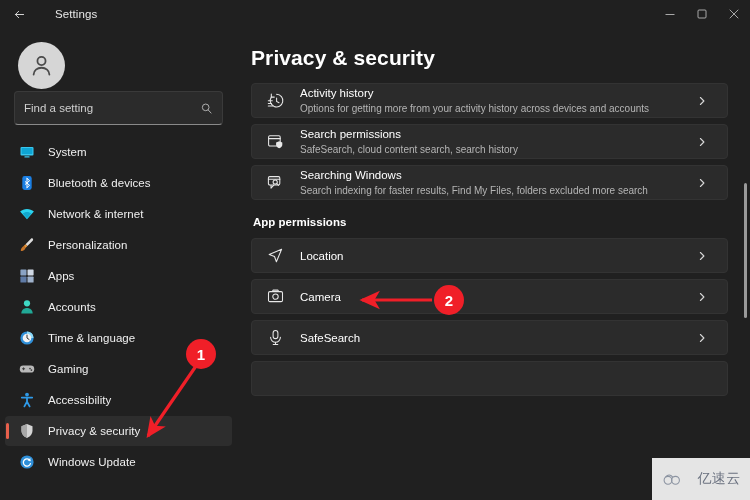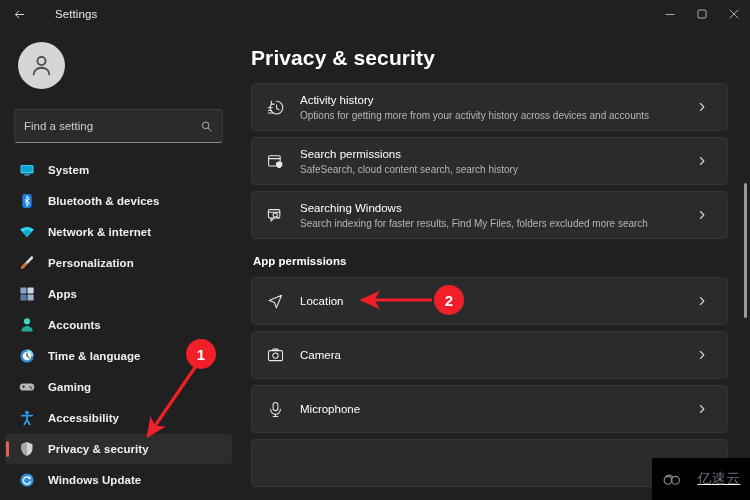--- a/index.html
+++ b/index.html
@@ -55,39 +55,39 @@
   .avatar-wrap { padding: 14px 0 0 18px; }
   .avatar {
     width: 47px; height: 47px; border-radius: 50%;
     background: #d6d6d6;
     display: flex; align-items: center; justify-content: center;
   }
   .avatar svg { width: 27px; height: 27px; }
 
   .searchbox {
     position: relative;
-    margin: 20px 14px 0 14px;
+    margin: 2px 14px 0 14px;
     height: 27px;
     background: #2b2b2b;
     border: 1px solid #3a3a3a;
     border-bottom: 1px solid #8a8a8a;
     border-radius: 4px;
     display: flex; align-items: center;
     padding: 16px 9px;
   }
   .searchbox input {
     flex: 1;
     background: transparent; border: none; outline: none;
     color: #e6e6e6; font-size: 11.5px;
     font-family: "Liberation Sans", sans-serif;
   }
   .searchbox input::placeholder { color: #cfcfcf; }
   .search-ico { width: 13px; height: 13px; opacity: .85; }
 
-  .navlist { margin-top: 12px; padding: 0 5px; font-weight: bold; }
+  .navlist { margin-top: 12px; padding: 0 5px; }
   .navitem {
     position: relative;
     display: flex; align-items: center;
     height: 30px;
     margin: 0 0 1px 0;
     padding-left: 13px;
     border-radius: 4px;
     cursor: default;
   }
   .navitem.active { background: #2d2d2d; }
@@ -120,21 +120,21 @@
     padding: 18px 0 0 14px;
     letter-spacing: .1px;
   }
   .cards { padding: 13px 22px 0 14px; }
 
   .card {
     position: relative;
     background: #2b2b2b;
     border: 1px solid #333333;
     border-radius: 4px;
-    height: 48px;
+    height: 35px;
     margin-bottom: 6px;
     display: flex; align-items: center;
     padding: 0 18px 0 14px;
     cursor: default;
   }
   .card-ico {
     width: 18px; flex: 0 0 18px;
     display: flex; align-items: center; justify-content: center;
     margin-right: 16px;
     color: #e8e8e8;
@@ -181,25 +181,24 @@
     color: #ffffff; font-size: 15px; font-weight: bold;
     font-family: "Liberation Sans", sans-serif;
     z-index: 42;
   }
 
   
   .watermark {
     position: absolute;
     right: 0; bottom: 0;
     width: 98px; height: 42px;
-    background: #000000;
+    background: #e5e5e5;
     display: flex; align-items: center; justify-content: center;
     gap: 15px;
     z-index: 45;
-    text-decoration: underline;
   }
   .wm-logo { width: 21px; height: 15px; }
   .wm-text {
     font-size: 14px; color: #6b7280;
     font-family: "DejaVu Sans", sans-serif;
     letter-spacing: .3px;
   }
 </style>
 </head>
 <body>
@@ -480,21 +479,21 @@
 
       <div class="card">
         <span class="card-ico">
           <svg viewBox="0 0 17 17" fill="none" stroke="#e8e8e8" stroke-width="1.05" stroke-linecap="round">
             <rect x="6.1" y="1.5" width="4.8" height="8.1" rx="2.4"></rect>
             <path d="M3.6 8.3a4.9 4.9 0 0 0 9.8 0"></path>
             <path d="M8.5 13.2v2.3M6.2 15.5h4.6"></path>
           </svg>
         </span>
         <div class="card-text">
-          <div class="card-title">Microphone</div>
+          <div class="card-title">SafeSearch</div>
         </div>
         <span class="chev">
           <svg viewBox="0 0 10 10" fill="none" stroke="#d8d8d8" stroke-width="1.1" stroke-linecap="round" stroke-linejoin="round">
               <path d="M3.4 1.5L6.9 5l-3.5 3.5"></path>
             </svg>
         </span>
       </div>
 
 
       <div class="card"></div>

